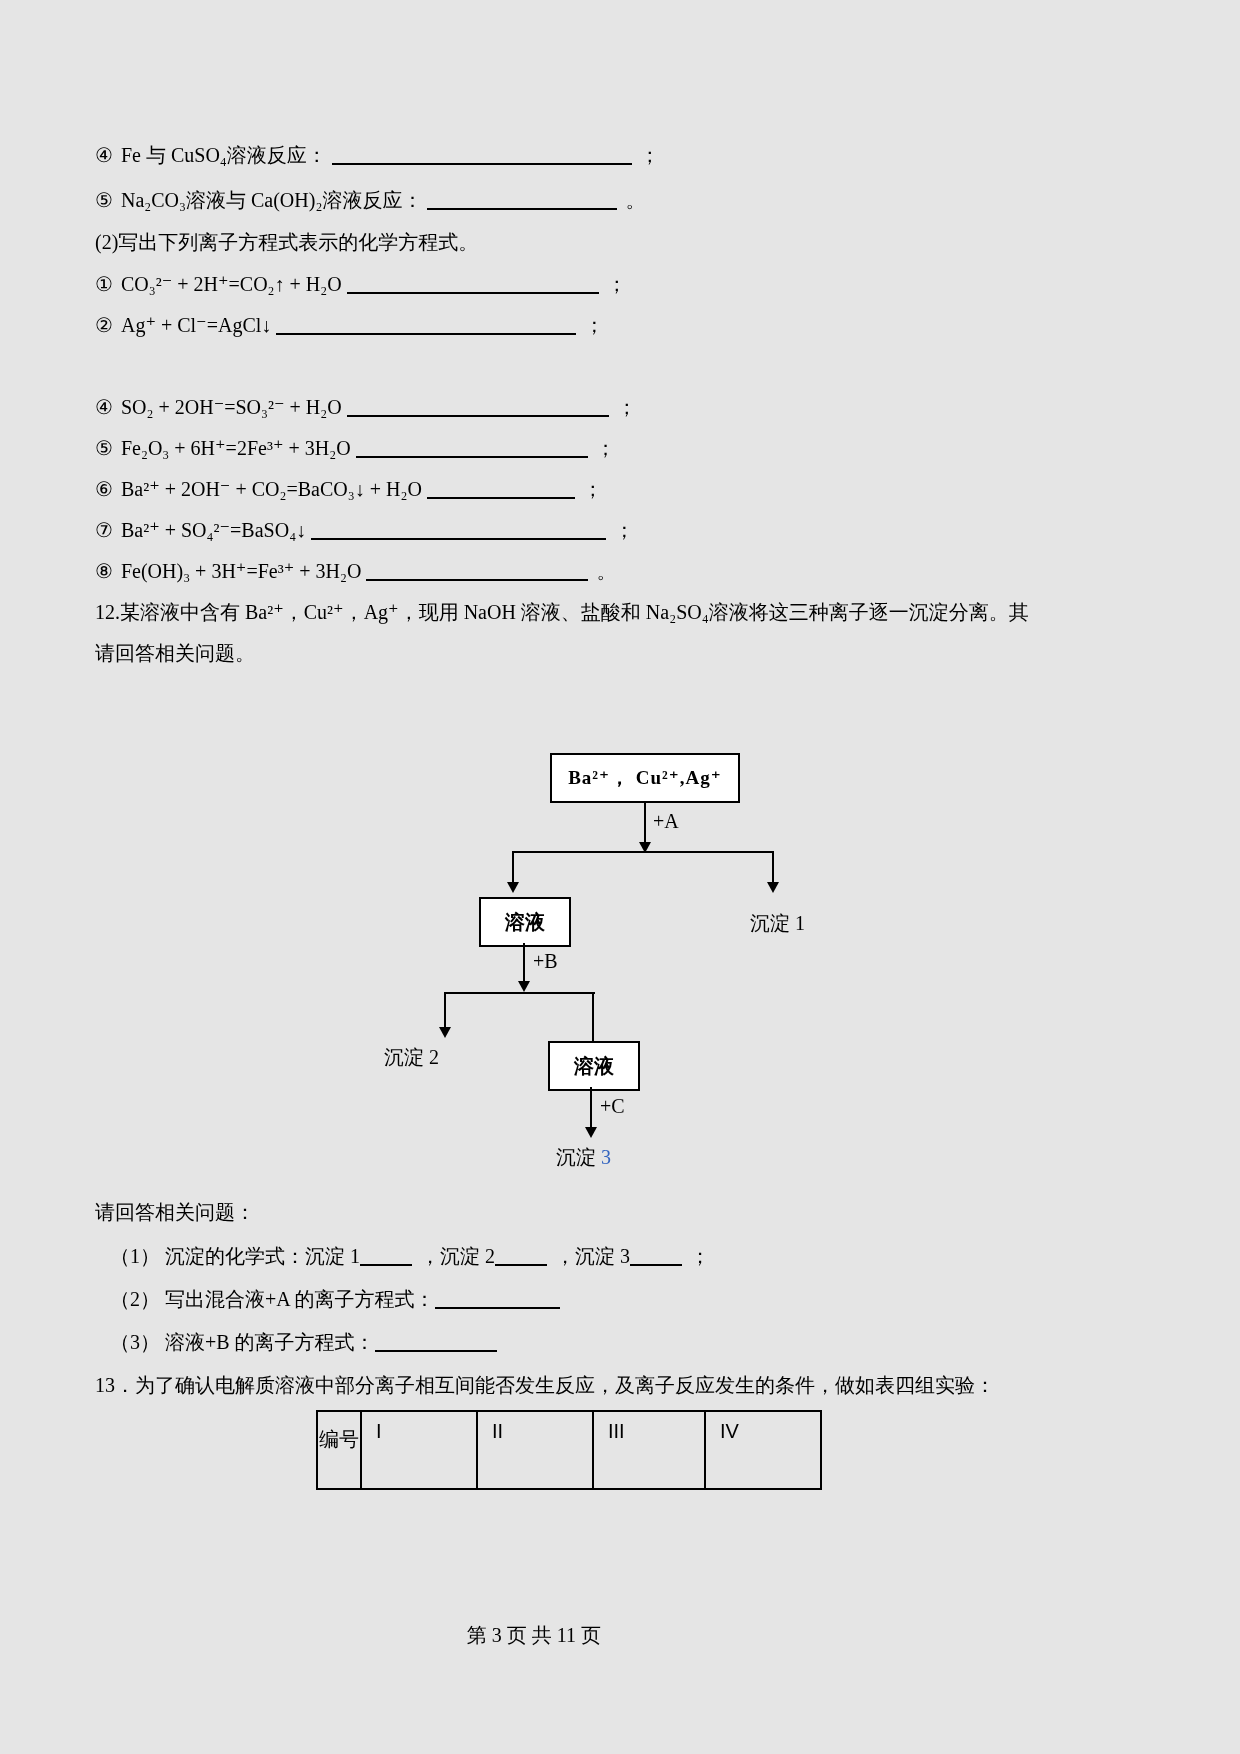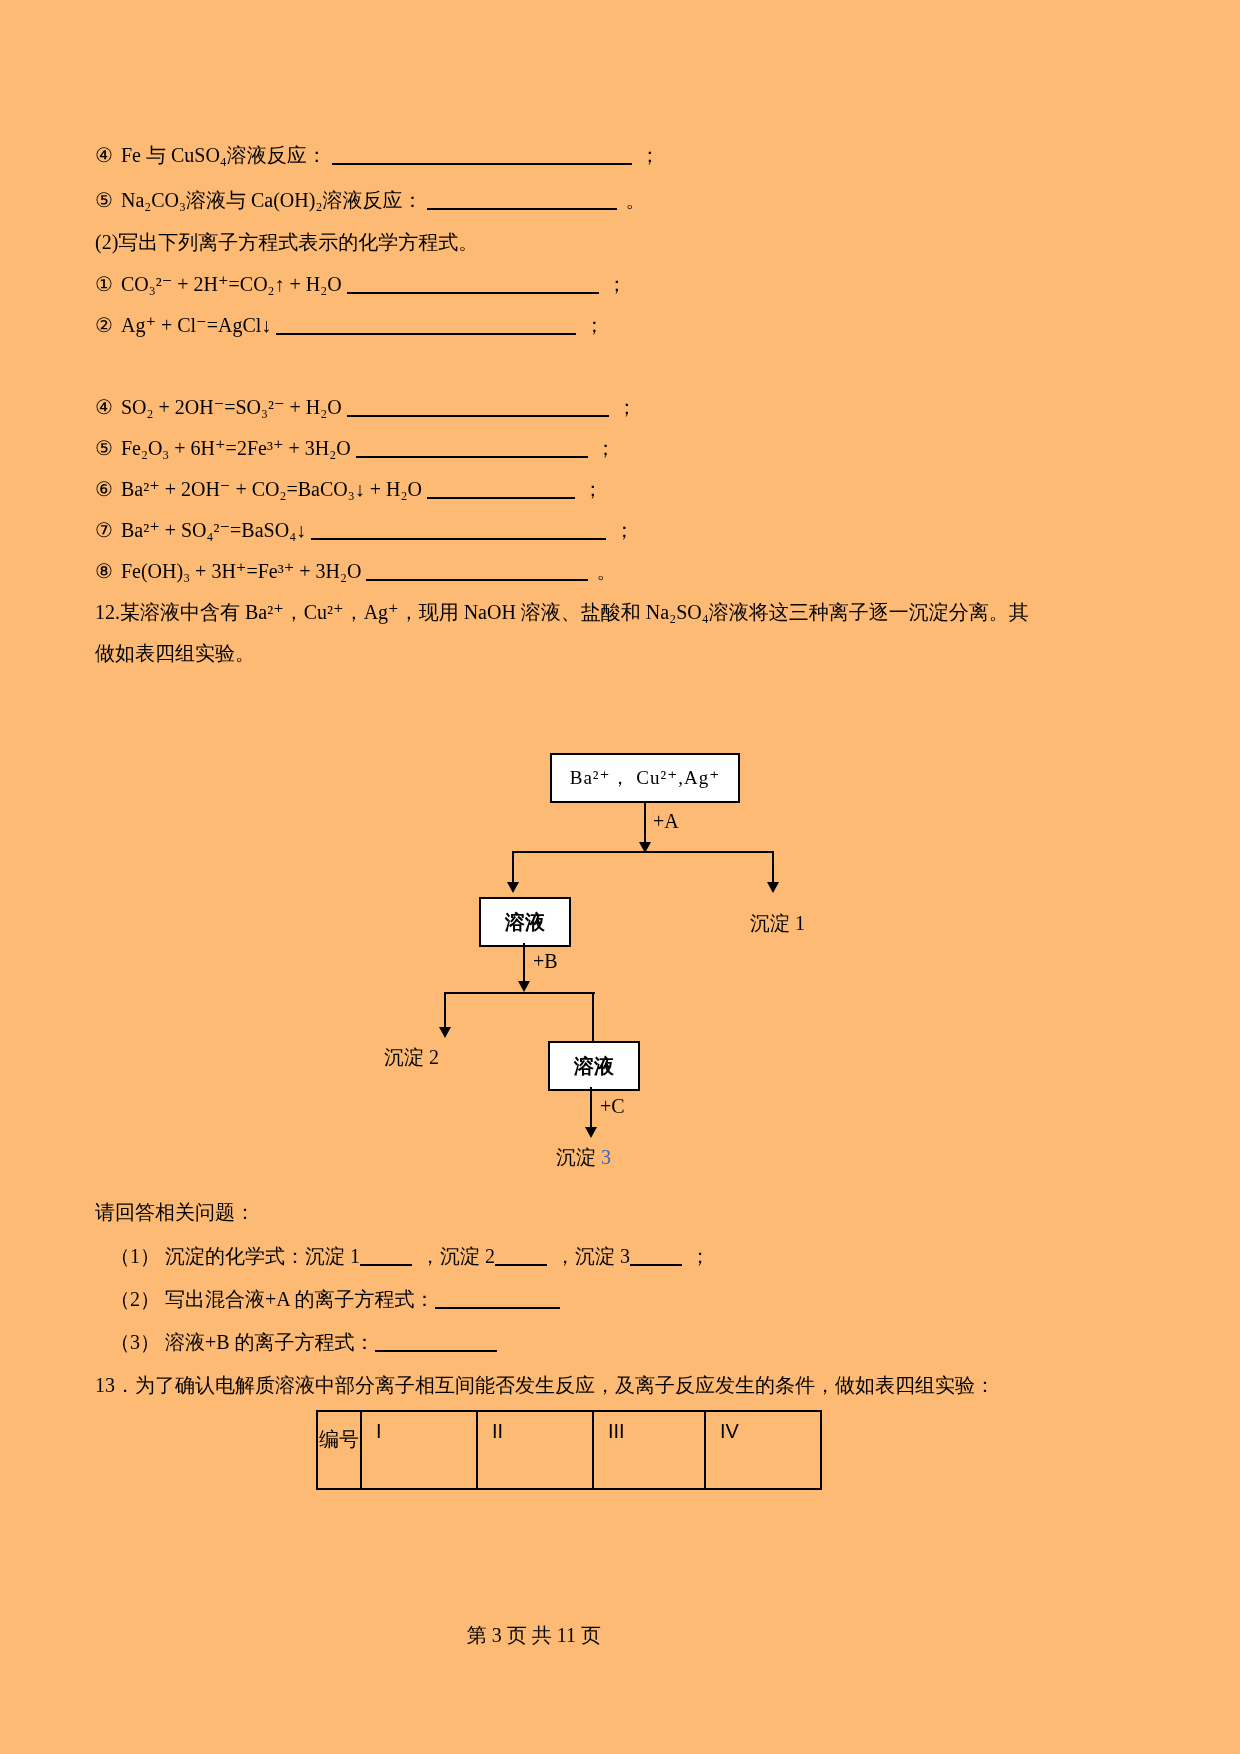--- a/index.html
+++ b/index.html
@@ -1,18 +1,18 @@
 <!DOCTYPE html>
 <html><head>
 <meta charset="utf-8">
 <style>
   html,body{margin:0;padding:0;background:#ffffff;}
   body{width:1240px;height:1754px;position:relative;
        font-family:"Liberation Serif","DejaVu Serif",serif;color:#000;}
-  .page{position:absolute;left:0;top:0;width:1240px;height:1754px;background:#fdba74;}
+  .page{position:absolute;left:0;top:0;width:1240px;height:1754px;background:#e5e5e5;}
   .line{position:absolute;left:95px;width:1060px;height:40px;line-height:40px;
         font-size:20px;white-space:nowrap;}
   .indent{left:110px;}
   .num{margin-right:8px;}
   .blank{display:inline-block;border-bottom:2px solid #000;height:20px;
          vertical-align:-3px;}
   .tail{margin-left:8px;}
   
   .fc-box{position:absolute;border:2px solid #000;background:#fff;
           display:flex;align-items:center;justify-content:center;
@@ -25,21 +25,21 @@
   .accent3{color:#3465c0;}
   
   .exp-table{position:absolute;left:316px;top:1410px;border-collapse:collapse;}
   .exp-table td{border:2px solid #000;height:62px;vertical-align:top;
                 font-size:20px;padding:8px 0 0 14px;}
   .exp-table td.c0{width:42px;text-align:center;padding-left:0;padding-top:14px;}
   .exp-table td.roman{font-family:"Liberation Sans","DejaVu Sans",sans-serif;}
   .c1{width:100px;} .c2{width:100px;} .c3{width:96px;} .c4{width:100px;}
   .footer{position:absolute;left:0;top:1622px;width:1068px;text-align:center;
           font-size:20px;}
-  .boxtext{font-weight:400;font-size:19px;letter-spacing:1px;}
+  .boxtext{font-weight:700;font-size:19px;letter-spacing:1px;}
 </style>
 </head>
 <body>
 
 <div class="page">
 
   <div class="line" style="top:135px">
     <span class="num">④</span><span>Fe 与 CuSO₄溶液反应：</span>
     <span class="blank" style="width:300px"></span><span class="tail">；</span>
   </div>
@@ -73,21 +73,21 @@
   <div class="line" style="top:510px">
     <span class="num">⑦</span><span>Ba²⁺ + SO₄²⁻=BaSO₄↓</span>
     <span class="blank" style="width:295px"></span><span class="tail">；</span>
   </div>
   <div class="line" style="top:551px">
     <span class="num">⑧</span><span>Fe(OH)₃ + 3H⁺=Fe³⁺ + 3H₂O</span>
     <span class="blank" style="width:222px"></span><span class="tail">。</span>
   </div>
 
   <div class="line" style="top:592px">12.某溶液中含有 Ba²⁺，Cu²⁺，Ag⁺，现用 NaOH 溶液、盐酸和 Na₂SO₄溶液将这三种离子逐一沉淀分离。其</div>
-  <div class="line" style="top:633px">做如表四组实验。</div>
+  <div class="line" style="top:633px">请回答相关问题。</div>
 
   <div>
     <div class="fc-box boxtext" style="left:550px;top:753px;width:186px;height:46px">Ba²⁺， Cu²⁺,Ag⁺</div>
 
     <div class="fc-line" style="left:644px;top:801px;width:2px;height:42px"></div>
     <div class="fc-arrowhead" style="left:639px;top:842px"></div>
     <div class="fc-label" style="left:653px;top:810px">+A</div>
 
     <div class="fc-line" style="left:513px;top:851px;width:261px;height:2px"></div>
     <div class="fc-line" style="left:512px;top:851px;width:2px;height:32px"></div>

